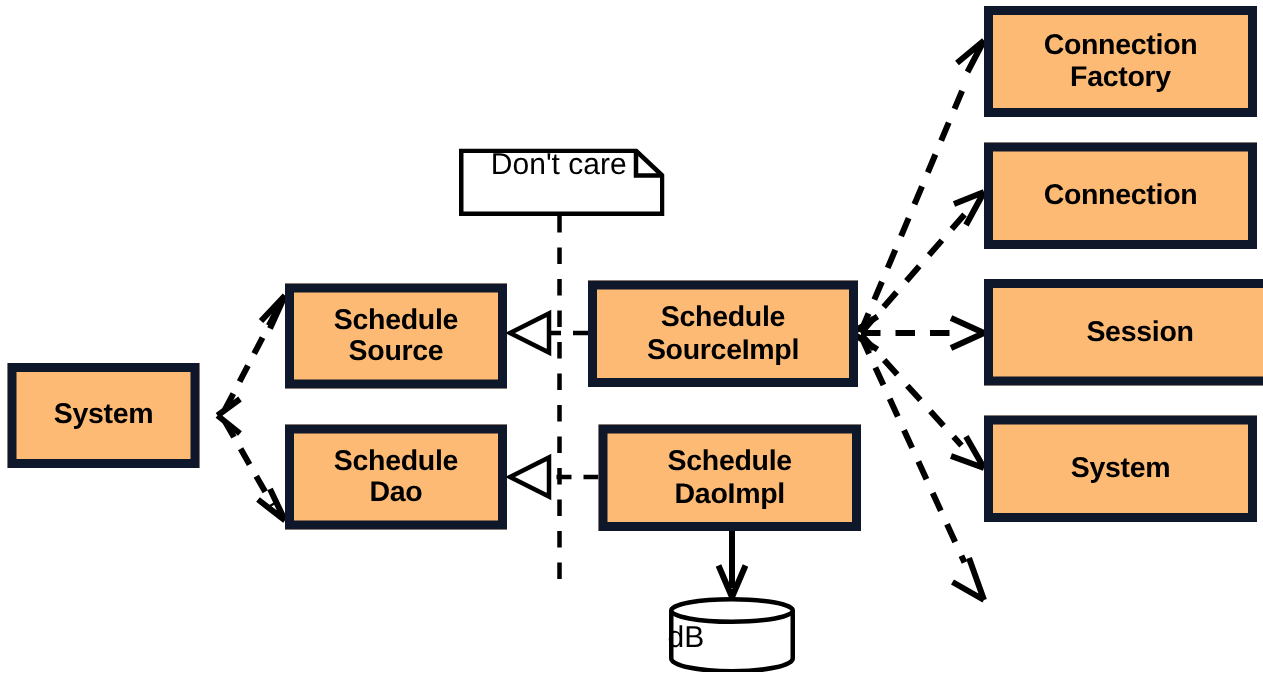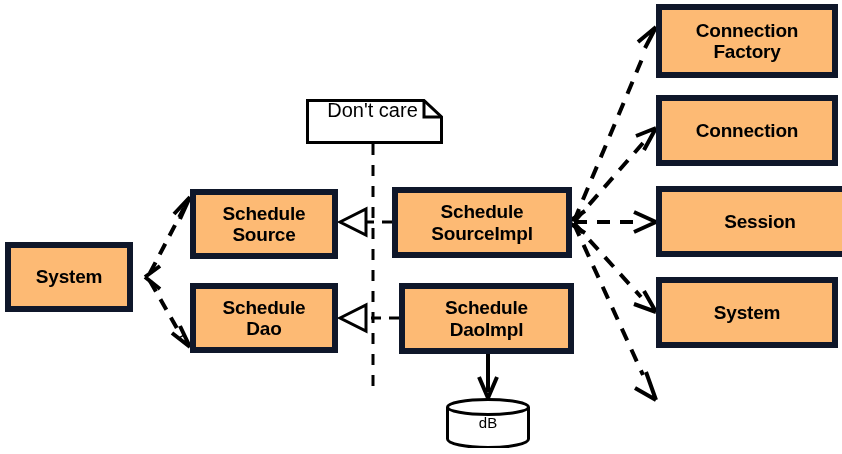--- a/index.html
+++ b/index.html
@@ -70,22 +70,21 @@
   }
   .db {
     position: absolute;
     z-index: 2;
   }
   .db .label {
     position: absolute;
     left: 0;
     top: 16px;
     width: 100%;
-    text-align: center;
-    font-size: 15px;
+    font-size: 20px;
     font-weight: normal;
     color: #000000;
   }
 </style>
 </head>
 <body>
 
 <div id="canvas">
 
   <svg id="edges" viewBox="0 0 842 454" width="842" height="454">

